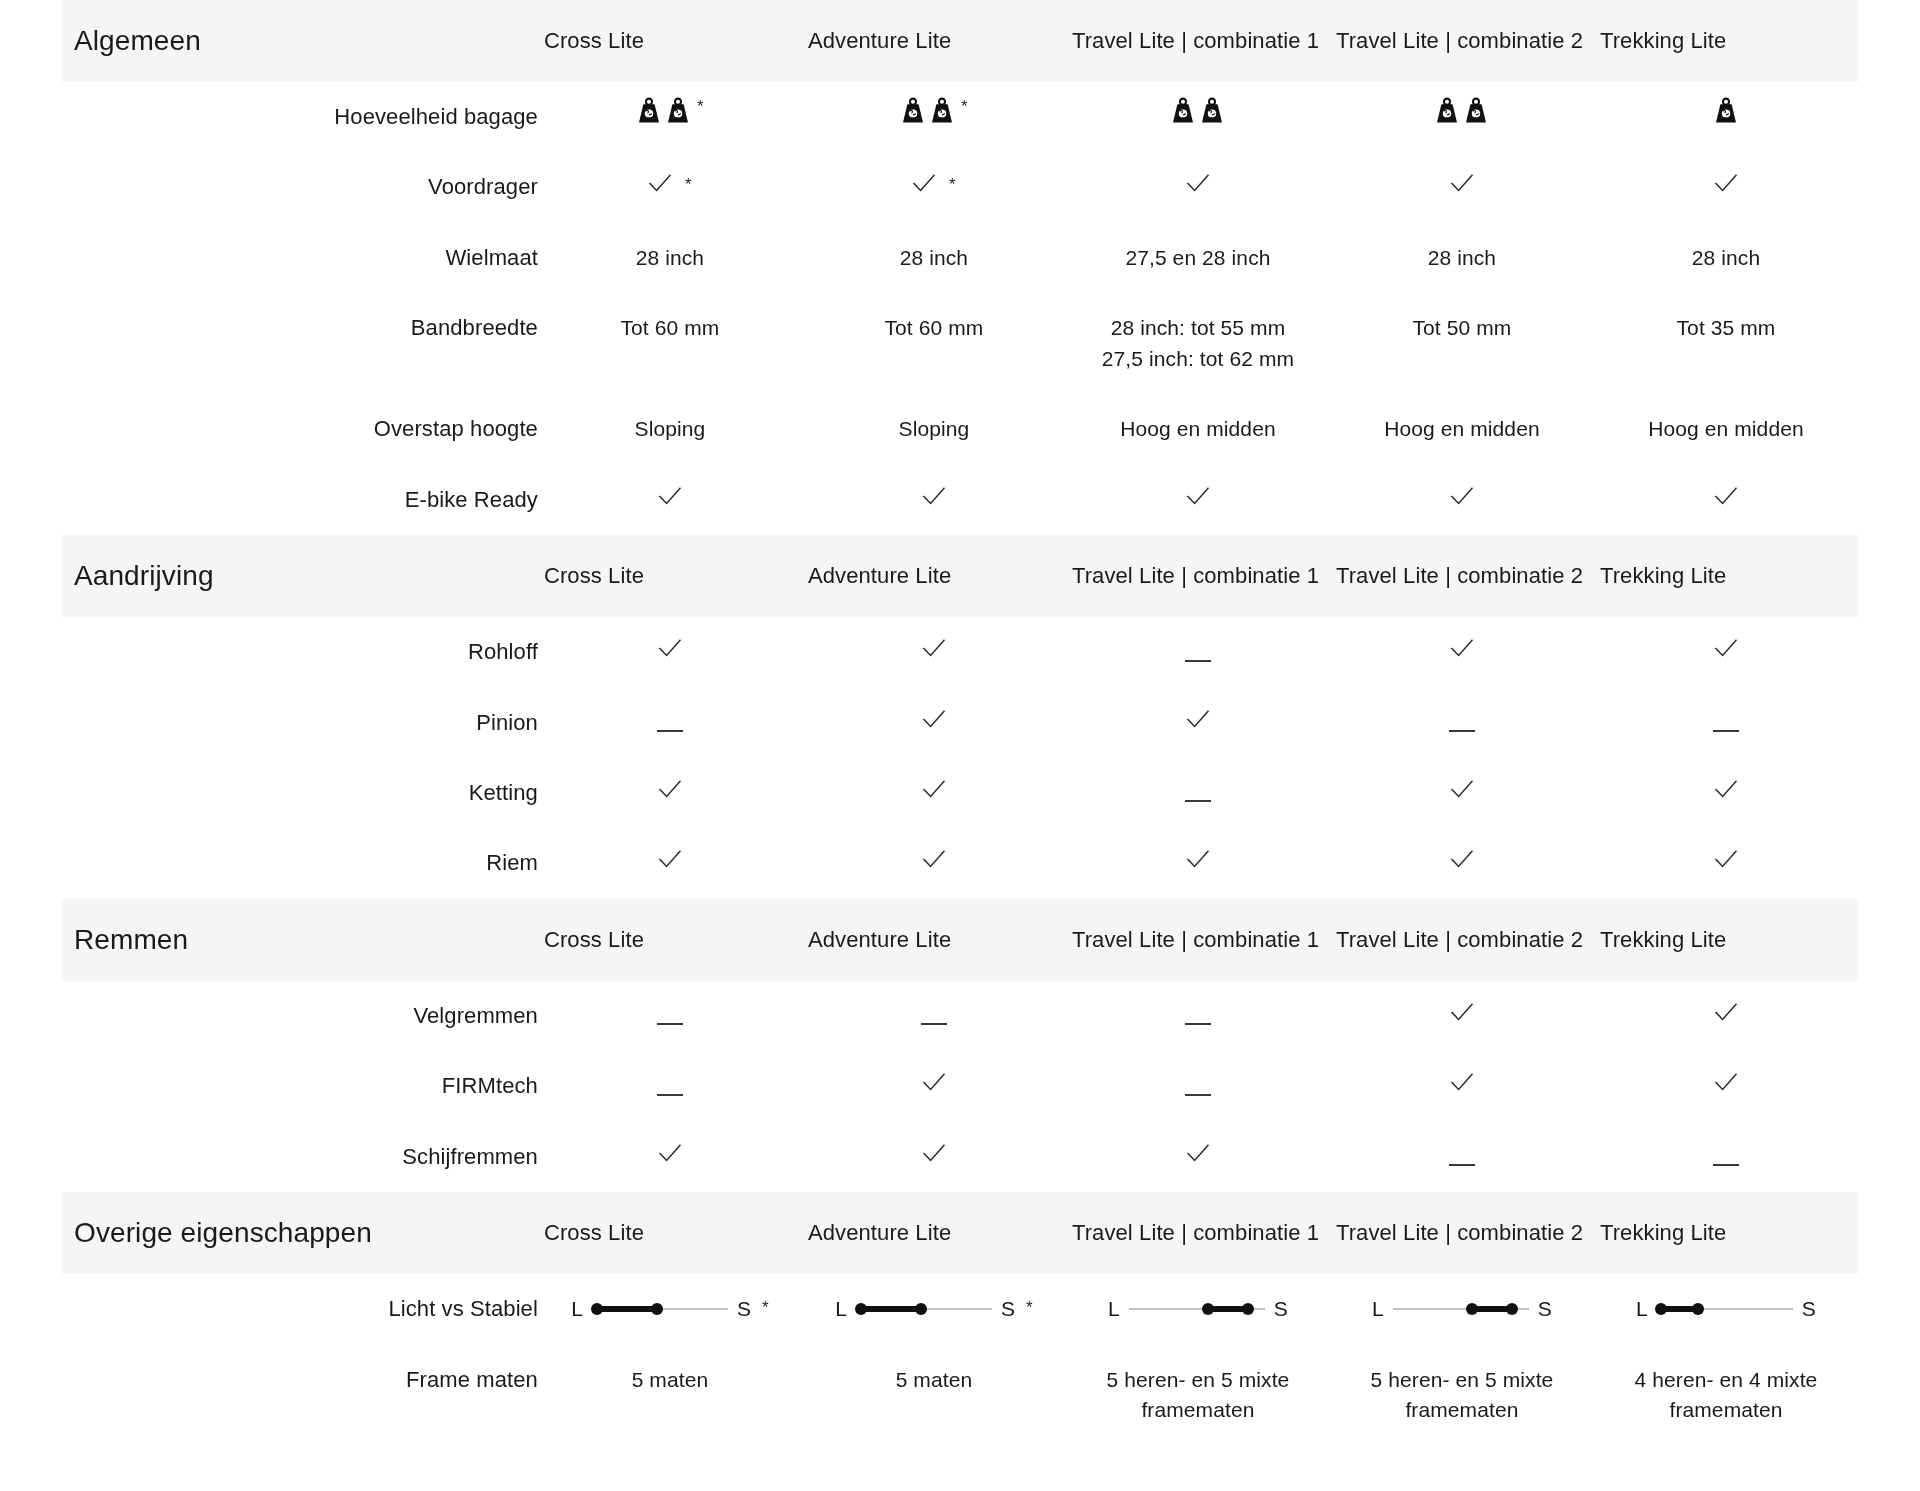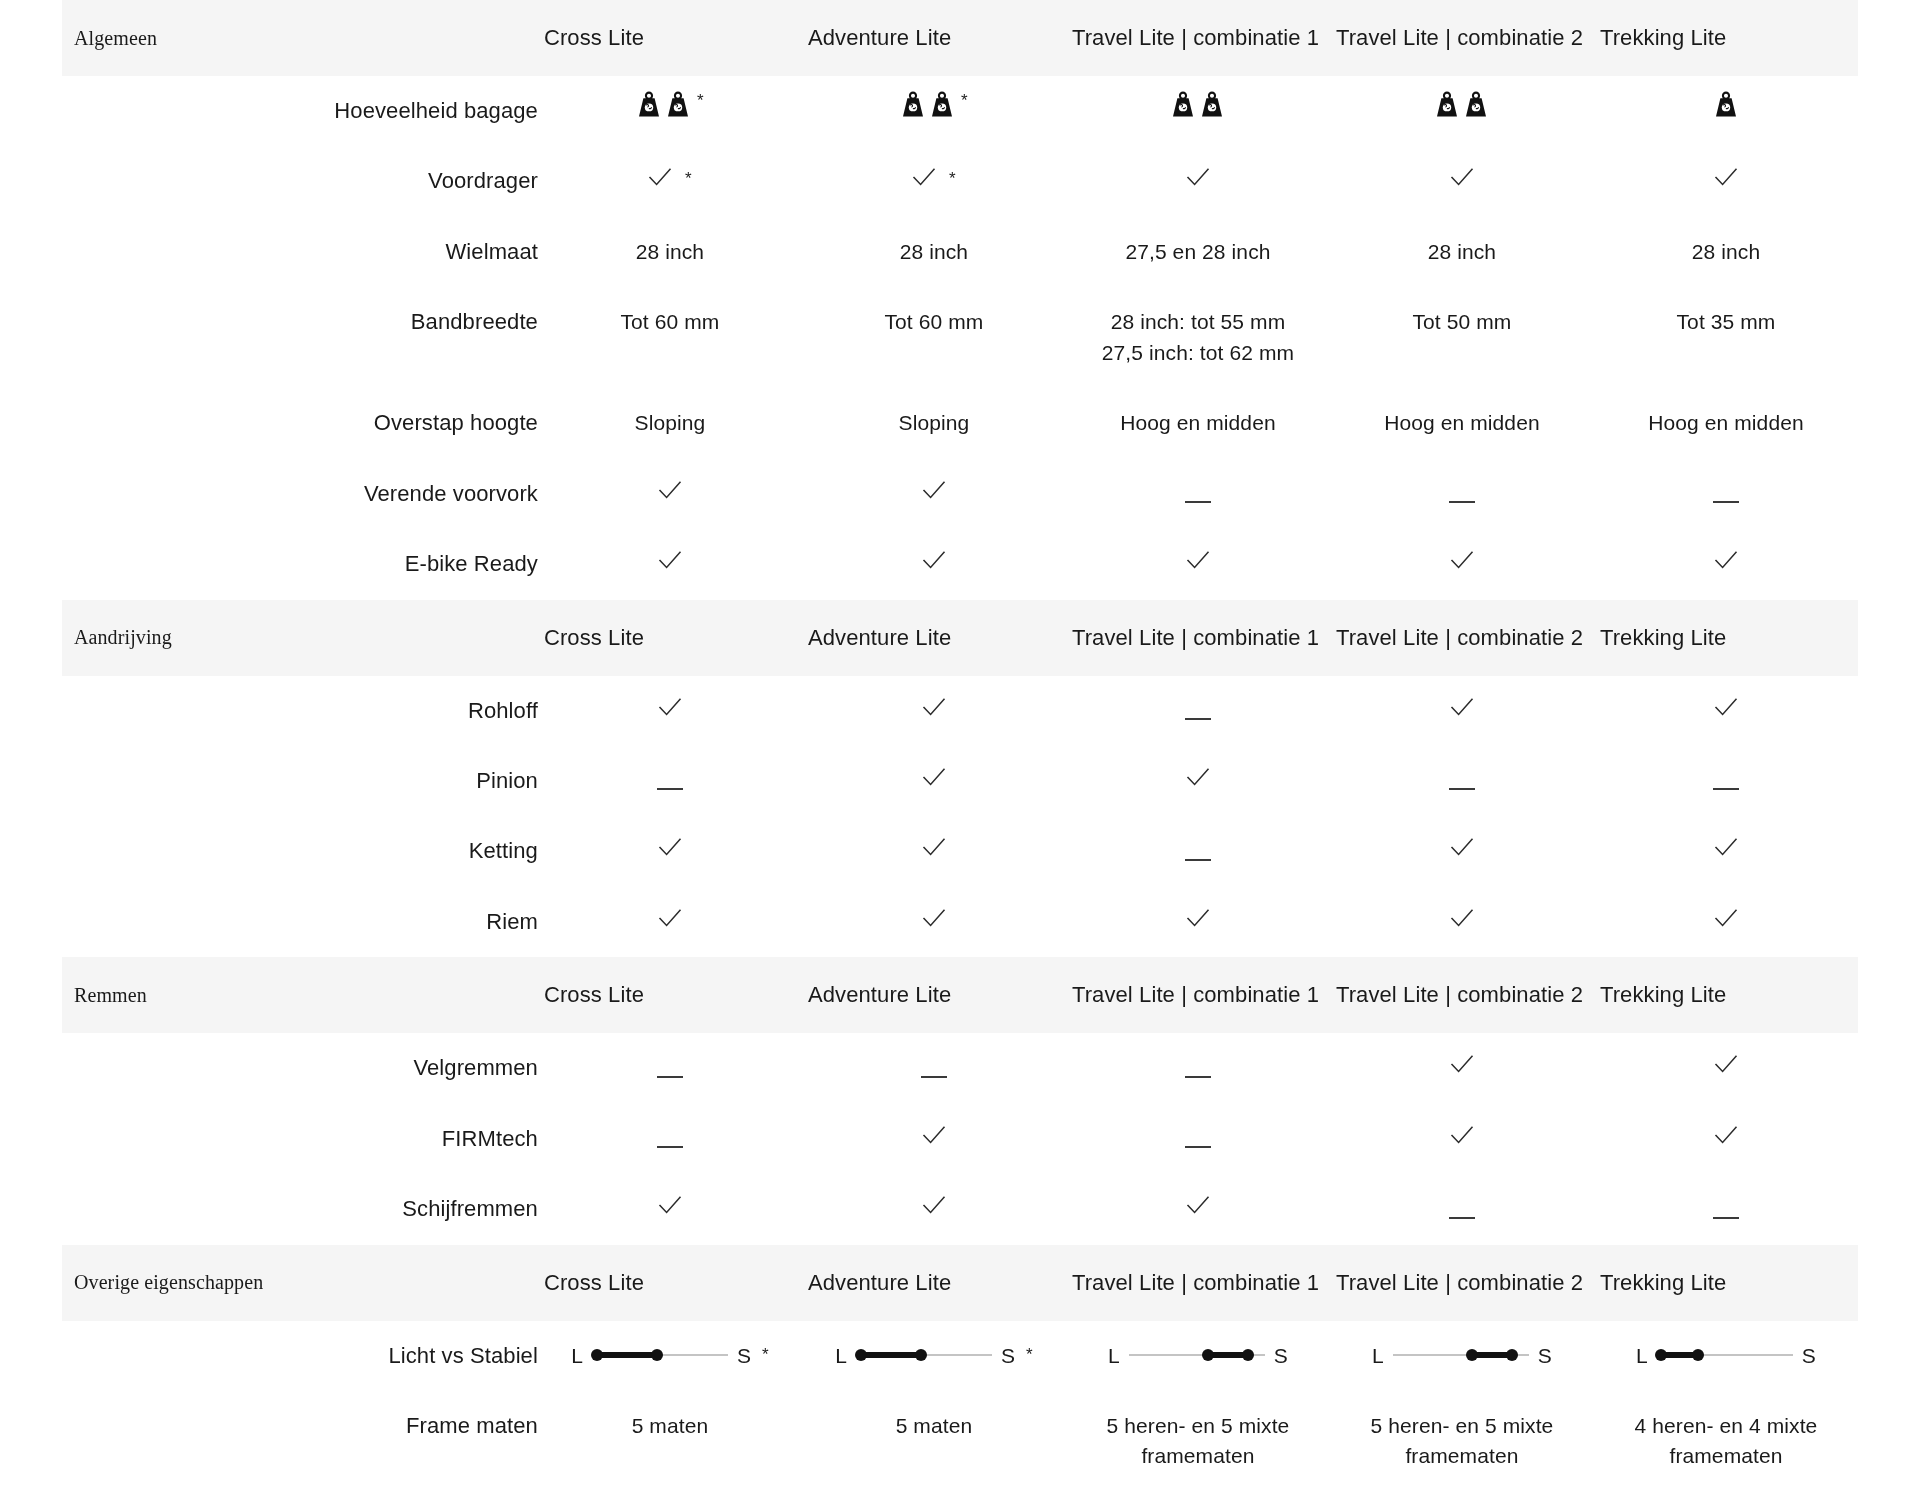--- a/index.html
+++ b/index.html
@@ -22,26 +22,25 @@
   }
   col.col-label { width: 26.5%; }
   col.col-data  { width: 14.7%; }
 
   tr.section-head > th,
   tr.section-head > td {
     background: #f5f5f5;
   }
   tr.section-head th.sec-title {
     text-align: left;
-    font-size: 20px;
+    font-size: 28px;
     font-weight: 400;
     color: #1a1a1a;
     padding: 25px 0 25px 12px;
     letter-spacing: 0.1px;
-    font-family: Liberation Serif, serif;
   }
   tr.section-head td.sec-col {
     text-align: left;
     font-size: 22px;
     font-weight: 400;
     color: #1a1a1a;
     padding: 25px 6px;
     letter-spacing: 0.1px;
   }
 
@@ -301,40 +300,20 @@
         </tr>
         <tr class="data-row">
           <td class="row-label">Overstap hoogte</td>
           <td class="cell"><span>Sloping</span></td>
           <td class="cell"><span>Sloping</span></td>
           <td class="cell"><span>Hoog en midden</span></td>
           <td class="cell"><span>Hoog en midden</span></td>
           <td class="cell"><span>Hoog en midden</span></td>
         </tr>
         <tr class="data-row">
-          <td class="row-label">Verende voorvork</td>
-          <td class="cell"><span class="glyph-wrap">
-              <span>
-                <svg class="check-ico" width="24" height="22" viewBox="0 0 24 22" aria-hidden="true">
-                  <path d="M2 11.5 L8.6 18.4 L22 3.2" stroke="#2b2b2b" stroke-width="1.5" fill="none" stroke-linecap="square"></path>
-                </svg>
-              </span>
-            </span></td>
-          <td class="cell"><span class="glyph-wrap">
-              <span>
-                <svg class="check-ico" width="24" height="22" viewBox="0 0 24 22" aria-hidden="true">
-                  <path d="M2 11.5 L8.6 18.4 L22 3.2" stroke="#2b2b2b" stroke-width="1.5" fill="none" stroke-linecap="square"></path>
-                </svg>
-              </span>
-            </span></td>
-          <td class="cell"><span class="dash"></span></td>
-          <td class="cell"><span class="dash"></span></td>
-          <td class="cell"><span class="dash"></span></td>
-        </tr>
-        <tr class="data-row">
           <td class="row-label">E-bike Ready</td>
           <td class="cell"><span class="glyph-wrap">
               <span>
                 <svg class="check-ico" width="24" height="22" viewBox="0 0 24 22" aria-hidden="true">
                   <path d="M2 11.5 L8.6 18.4 L22 3.2" stroke="#2b2b2b" stroke-width="1.5" fill="none" stroke-linecap="square"></path>
                 </svg>
               </span>
             </span></td>
           <td class="cell"><span class="glyph-wrap">
               <span>

